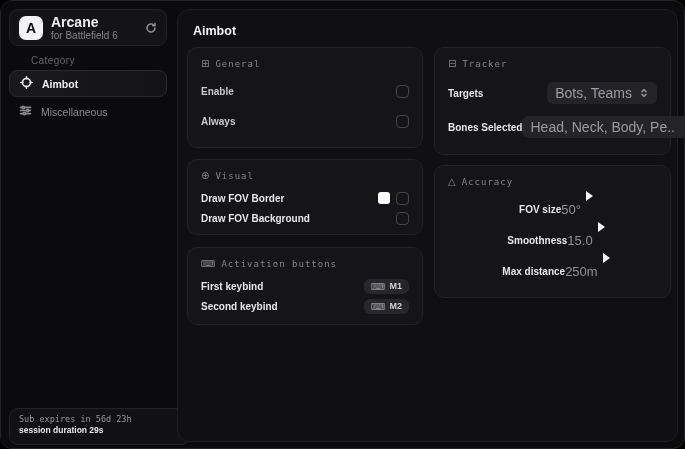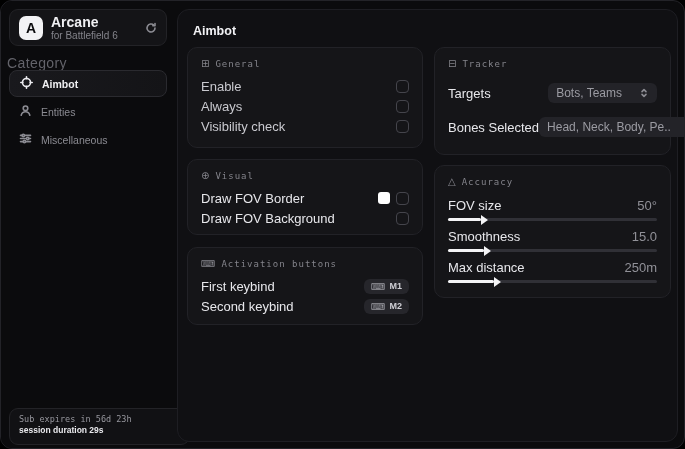--- a/index.html
+++ b/index.html
@@ -17,21 +17,21 @@
     display:flex; align-items:center; padding:0 9px; gap:8px;
   }
   .logo-badge {
     width:24px; height:24px; border-radius:7px; background:#f3f3f5; color:#0b0b0d;
     font-weight:bold; font-size:14px; display:flex; align-items:center; justify-content:center; flex:0 0 auto;
   }
   .logo-texts { flex:1; line-height:1.15; }
   .logo-name { font-size:14px; font-weight:bold; color:#f0f0f3; }
   .logo-sub { font-size:10px; color:#84848b; }
   .icon-btn { color:#9a9aa1; display:flex; align-items:center; }
-  .cat-label { position:absolute; left:6px; top:54px; font-size:14px; color:#63636a; letter-spacing:.4px; }
+  .cat-label { position:absolute; left:30px; top:54px; font-size:10px; color:#63636a; letter-spacing:.4px; }
   .nav { position:absolute; left:8px; top:69px; width:158px; }
   .nav-item {
     height:27px; margin-bottom:1px; border-radius:8px;
     display:flex; align-items:center; gap:9px; padding:0 10px;
     color:#8b8b92; font-size:10.5px;
   }
   .nav-item.selected {
     background:linear-gradient(90deg,#19191d,#141417); border:1px solid #2a2a2f;
     color:#f0f0f3; font-weight:bold;
   }
@@ -57,37 +57,37 @@
   .card-visual    { left:9px;  top:149px; width:236px; height:76px; }
   .card-activation{ left:9px;  top:237px; width:236px; height:78px; }
   .card-tracker   { left:256px; top:37px; width:237px; height:108px; }
   .card-accuracy  { left:256px; top:155px; width:237px; height:133px; }
   .card-header {
     font-family:"DejaVu Sans Mono", monospace; font-size:9px; letter-spacing:1px;
     color:#84848b; display:flex; align-items:center; gap:6px; margin-bottom:7px;
   }
   .card-header .glyph { font-family:"DejaVu Sans", sans-serif; font-size:10px; letter-spacing:0; }
   .row { display:flex; align-items:center; justify-content:space-between; flex:1; min-height:20px; }
-  .row-label { font-size:13px; font-weight:normal; color:#e7e7eb; white-space:nowrap; }
+  .row-label { font-size:10px; font-weight:bold; color:#e7e7eb; white-space:nowrap; }
   .row-label.dim { color:#c9c9cf; }
   .row-right { display:flex; align-items:center; gap:6px; }
   .checkbox { width:13px; height:13px; border:1.5px solid #45454c; border-radius:4px; background:transparent; }
   .swatch { width:12px; height:12px; border-radius:3px; }
   .key-pill {
     background:#26262b; border-radius:6px; padding:2px 7px;
     font-size:9px; font-weight:bold; color:#cfcfd5;
     display:flex; align-items:center; gap:4px;
   }
   .key-pill .kbd-glyph { font-family:"DejaVu Sans", sans-serif; font-size:10px; color:#9a9aa1; }
   .select-pill {
     background:#232328; border-radius:6px; padding:3px 8px;
-    font-size:12px; color:#9b9ba2; display:flex; align-items:center; gap:17px;
+    font-size:14px; color:#9b9ba2; display:flex; align-items:center; gap:7px;
     white-space:nowrap;
   }
-  .slider-group { flex:1; display:flex; flex-direction:column; justify-content:center; gap:5px; }
+  .slider-group { flex:1; display:flex; flex-direction:row; justify-content:center; gap:5px; }
   .slider-head { display:flex; justify-content:space-between; align-items:center; }
   .slider-value { font-size:13px; color:#919198; }
   .slider-track { position:relative; height:3px; background:#303036; border-radius:2px; }
   .slider-fill { position:absolute; left:0; top:0; height:3px; background:#f4f4f6; border-radius:2px; }
   .slider-thumb {
     position:absolute; top:-3.5px; right:-7px; width:0; height:0;
     border-left:7px solid #f4f4f6; border-top:5px solid transparent; border-bottom:5px solid transparent;
   }
   .cursor-mark {
     position:absolute; right:-2px; top:-3px; width:14px; height:3px;
@@ -125,29 +125,20 @@
           <svg width="13" height="13" viewBox="0 0 13 13">
               <circle cx="6.5" cy="6.5" r="4"></circle>
               <path d="M6.5 0.8v2M6.5 10.2v2M0.8 6.5h2M10.2 6.5h2"></path>
             </svg>
         </span>
         <span>Aimbot</span>
       </div>
       <div class="nav-item">
         <span>
           <svg width="13" height="13" viewBox="0 0 13 13">
-              <circle cx="6.5" cy="4.3" r="2.3"></circle>
-              <path d="M2.2 11.2c.6-2.3 2.2-3.4 4.3-3.4s3.7 1.1 4.3 3.4"></path>
-            </svg>
-        </span>
-        <span>Entities</span>
-      </div>
-      <div class="nav-item">
-        <span>
-          <svg width="13" height="13" viewBox="0 0 13 13">
               <path d="M1.5 3.4h10M1.5 6.5h10M1.5 9.6h10"></path>
               <circle cx="4.3" cy="3.4" r="1.2" fill="#0b0b0d"></circle>
               <circle cx="8.7" cy="6.5" r="1.2" fill="#0b0b0d"></circle>
               <circle cx="5.4" cy="9.6" r="1.2" fill="#0b0b0d"></circle>
             </svg>
         </span>
         <span>Miscellaneous</span>
       </div>
     </div>
 
@@ -164,24 +155,20 @@
       <div class="card-header">
         <span class="glyph">⊞</span>
         <span>General</span>
       </div>
       <div class="row">
         <span class="row-label dim">Enable</span>
         <span class="checkbox"></span>
       </div>
       <div class="row">
         <span class="row-label dim">Always</span>
-        <span class="checkbox"></span>
-      </div>
-      <div class="row">
-        <span class="row-label dim">Visibility check</span>
         <span class="checkbox"></span>
       </div>
     </div>
 
     <div class="card card-visual">
       <div class="card-header">
         <span class="glyph">⊕</span>
         <span>Visual</span>
       </div>
       <div class="row">

